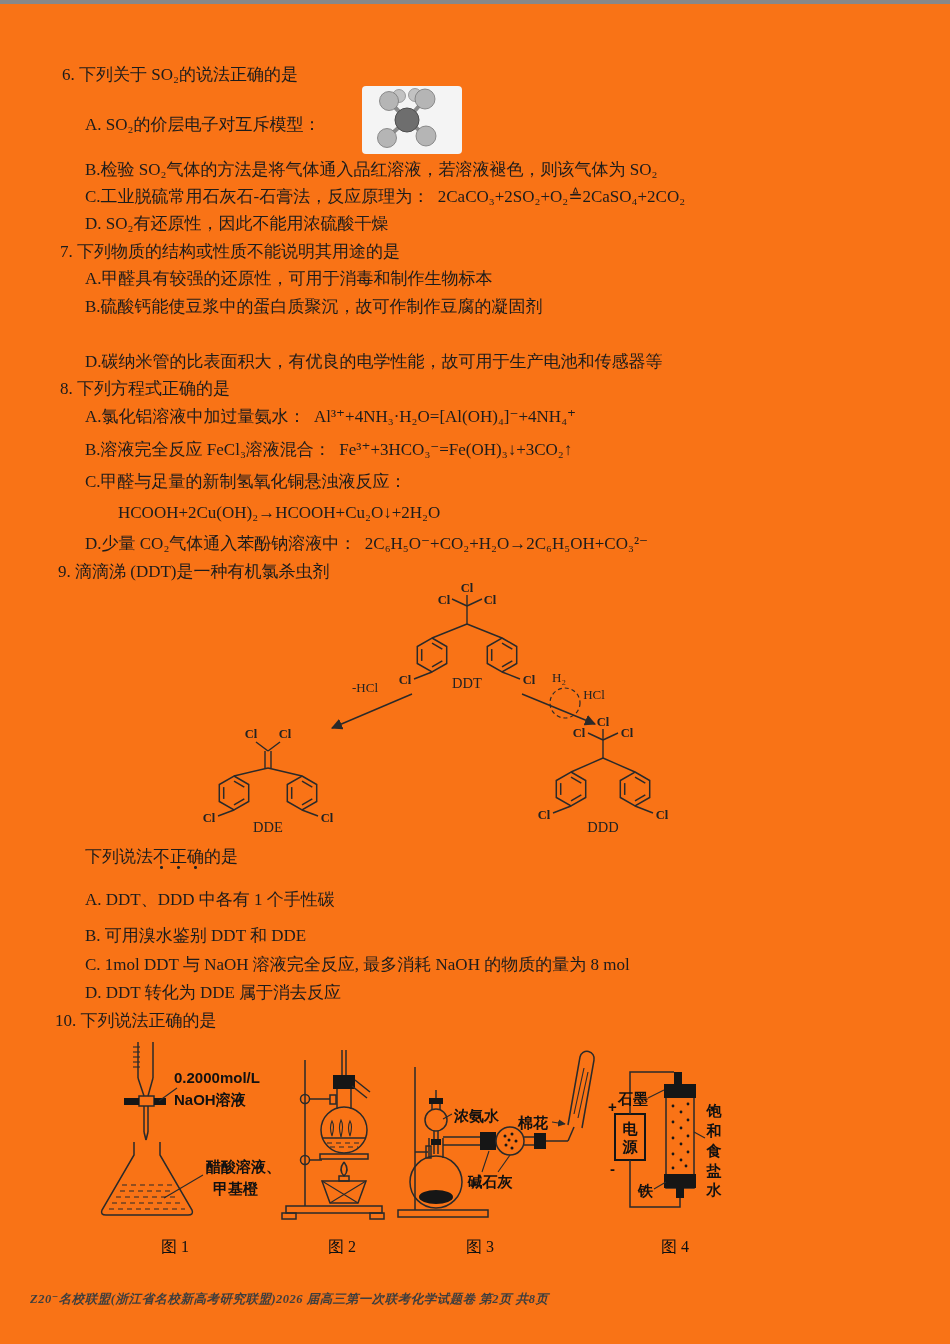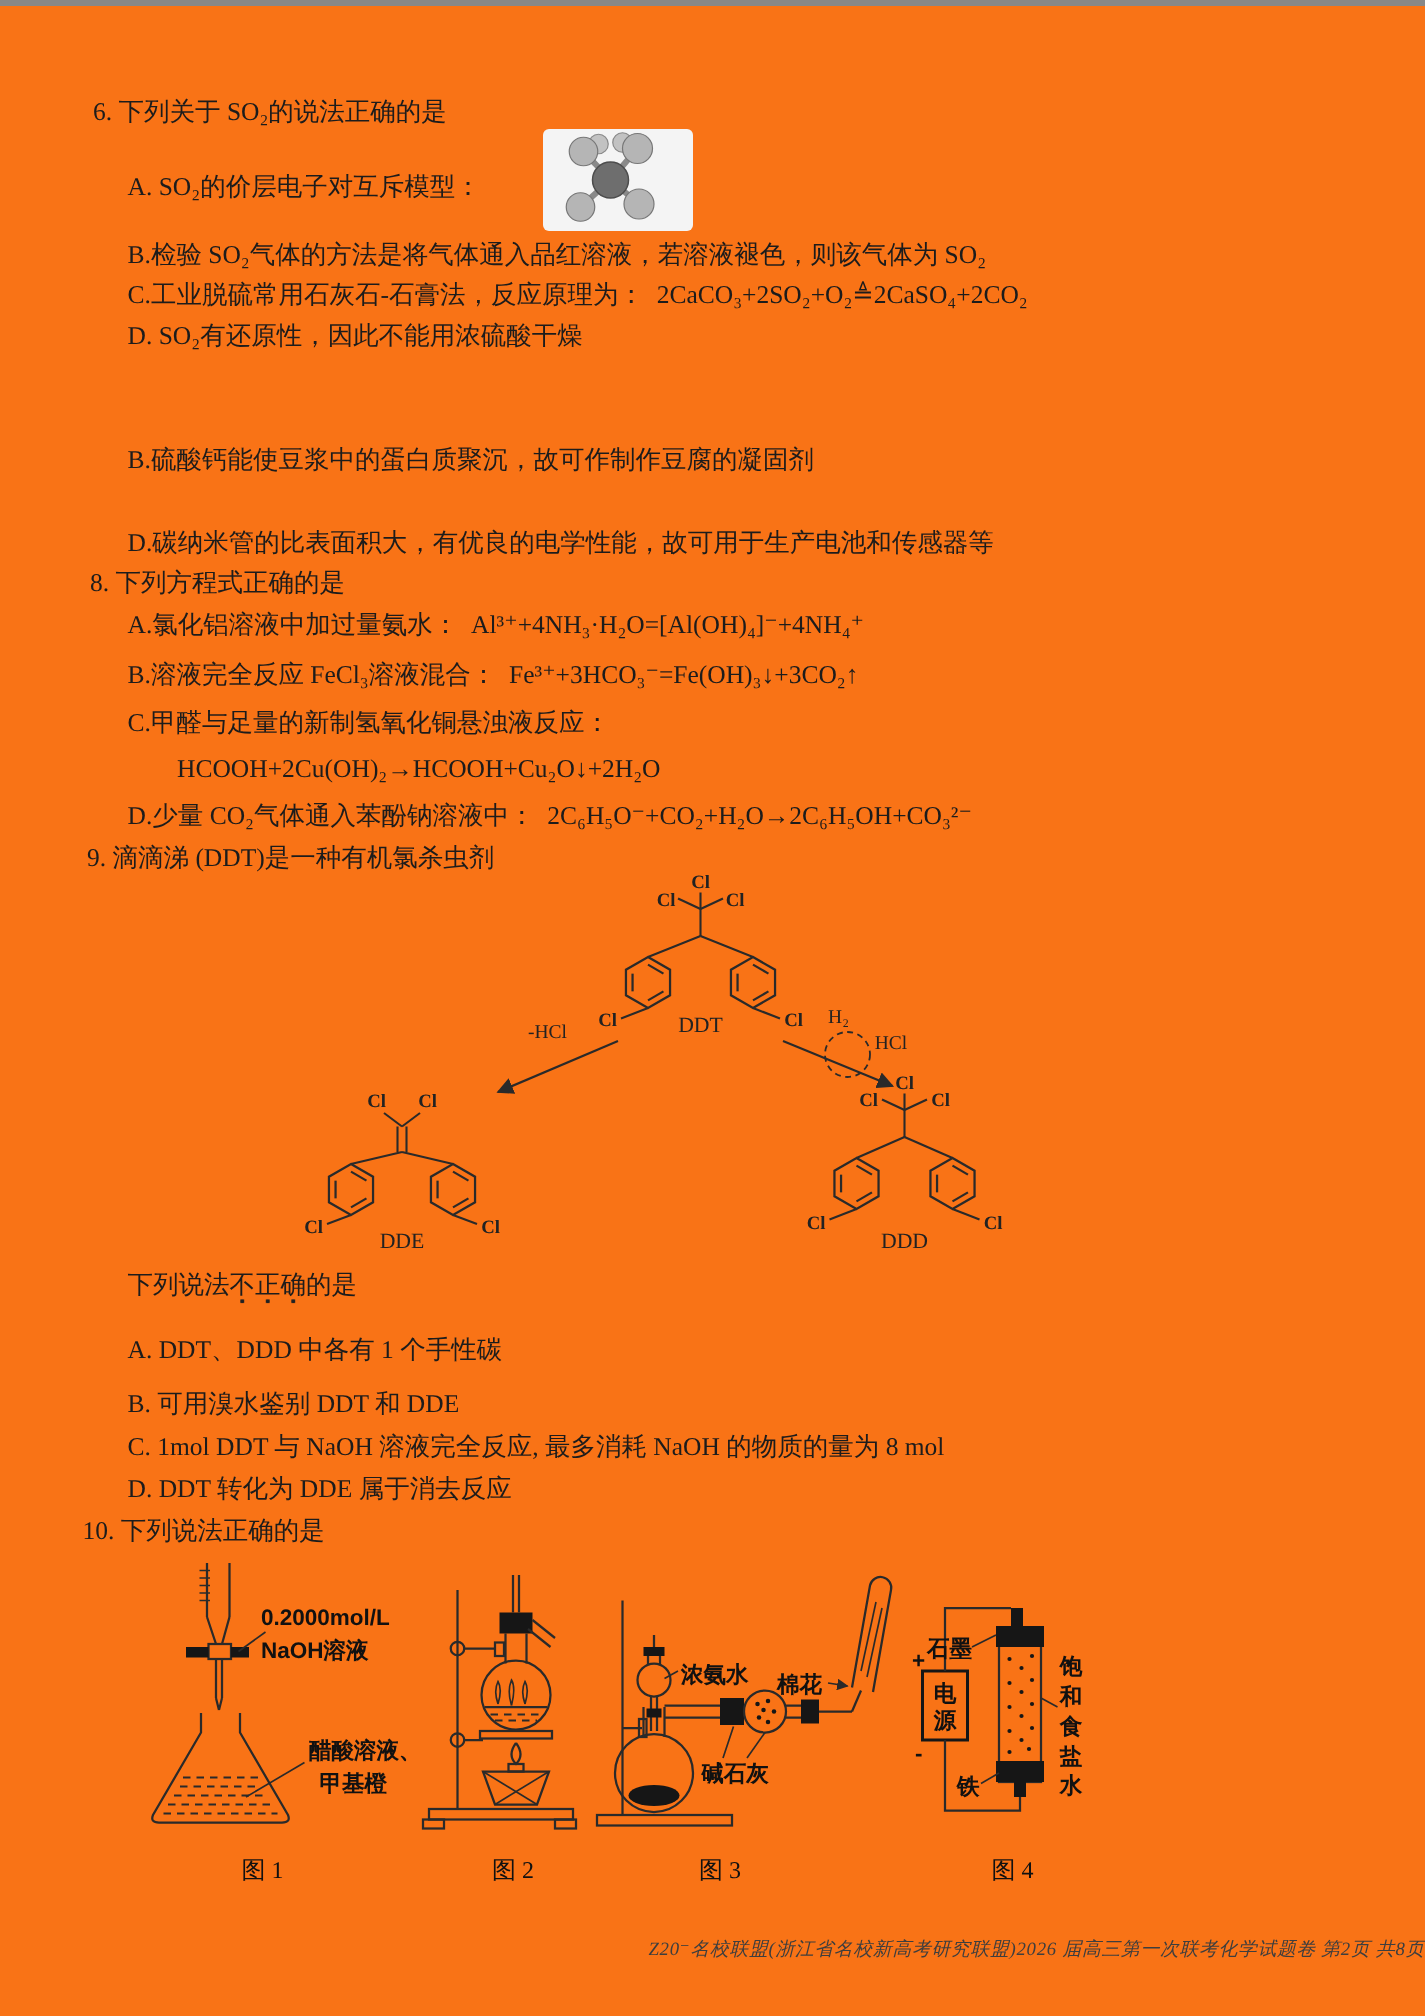--- a/index.html
+++ b/index.html
@@ -9,23 +9,23 @@
     color:#1c1c1c;overflow:hidden;margin:4px auto;
   }
   .ln{position:absolute;font-size:17px;line-height:22px;white-space:pre;}
   .abs{position:absolute;}
   .emph{
     background-image:radial-gradient(circle,#222 1.3px,transparent 1.6px);
     background-size:17px 5px;background-repeat:repeat-x;background-position:0 100%;
     padding-bottom:4px;
   }
   .footer{
-    position:absolute;left:0;top:1287px;width:950px;text-align:right;
+    position:absolute;left:0;top:1287px;width:950px;text-align:left;
     font-size:12.5px;font-style:italic;color:#3e3e3e;letter-spacing:0.5px;
-    padding-left:30px;box-sizing:border-box;
+    padding-left:30px;box-sizing:border-box;font-weight:bold;
   }
   
   .bond{stroke:#2a2a2a;stroke-width:1.4;fill:none;}
   .bz{stroke:#2a2a2a;stroke-width:1.5;fill:none;}
   .cl{font:bold 12.5px "Liberation Serif","DejaVu Serif",serif;fill:#222;text-anchor:middle;}
   .molname{font:14.5px "Liberation Serif","DejaVu Serif",serif;fill:#222;text-anchor:middle;}
   .rxn{font:13px "Liberation Serif","DejaVu Serif","DejaVu Sans",serif;fill:#222;text-anchor:middle;}
   .fline{stroke:#2a2a2a;stroke-width:1.5;fill:none;}
   .fthin{stroke:#2a2a2a;stroke-width:1.1;fill:none;}
   .ffill{fill:#161616;stroke:none;}
@@ -56,20 +56,22 @@
       <circle cx="25" cy="52" r="9.5" fill="#b5b5b5" stroke="#777" stroke-width="0.8"></circle>
       <circle cx="64" cy="50" r="10" fill="#b5b5b5" stroke="#777" stroke-width="0.8"></circle>
       <circle cx="45" cy="34" r="12" fill="#6e6e6e" stroke="#4d4d4d" stroke-width="1"></circle>
     </g>
   </svg>
 
   <div class="ln" style="left:85px;top:155px">B.检验 SO₂气体的方法是将气体通入品红溶液，若溶液褪色，则该气体为 SO₂</div>
   <div class="ln" style="left:85px;top:182px">C.工业脱硫常用石灰石-石膏法，反应原理为：  2CaCO₃+2SO₂+O₂≜2CaSO₄+2CO₂</div>
   <div class="ln" style="left:85px;top:209px">D. SO₂有还原性，因此不能用浓硫酸干燥</div>
 
+  <div class="ln" style="left:60px;top:237px">7. 下列物质的结构或性质不能说明其用途的是</div>
+  <div class="ln" style="left:85px;top:264px">A.甲醛具有较强的还原性，可用于消毒和制作生物标本</div>
   <div class="ln" style="left:85px;top:292px">B.硫酸钙能使豆浆中的蛋白质聚沉，故可作制作豆腐的凝固剂</div>
   <div class="ln" style="left:85px;top:347px">D.碳纳米管的比表面积大，有优良的电学性能，故可用于生产电池和传感器等</div>
 
   <div class="ln" style="left:60px;top:374px">8. 下列方程式正确的是</div>
   <div class="ln" style="left:85px;top:402px">A.氯化铝溶液中加过量氨水：  Al³⁺+4NH₃·H₂O=[Al(OH)₄]⁻+4NH₄⁺</div>
   <div class="ln" style="left:85px;top:435px">B.溶液完全反应 FeCl₃溶液混合：  Fe³⁺+3HCO₃⁻=Fe(OH)₃↓+3CO₂↑</div>
   <div class="ln" style="left:85px;top:467px">C.甲醛与足量的新制氢氧化铜悬浊液反应：</div>
   <div class="ln" style="left:118px;top:498px">HCOOH+2Cu(OH)₂→HCOOH+Cu₂O↓+2H₂O</div>
   <div class="ln" style="left:85px;top:529px">D.少量 CO₂气体通入苯酚钠溶液中：  2C₆H₅O⁻+CO₂+H₂O→2C₆H₅OH+CO₃²⁻</div>
 

